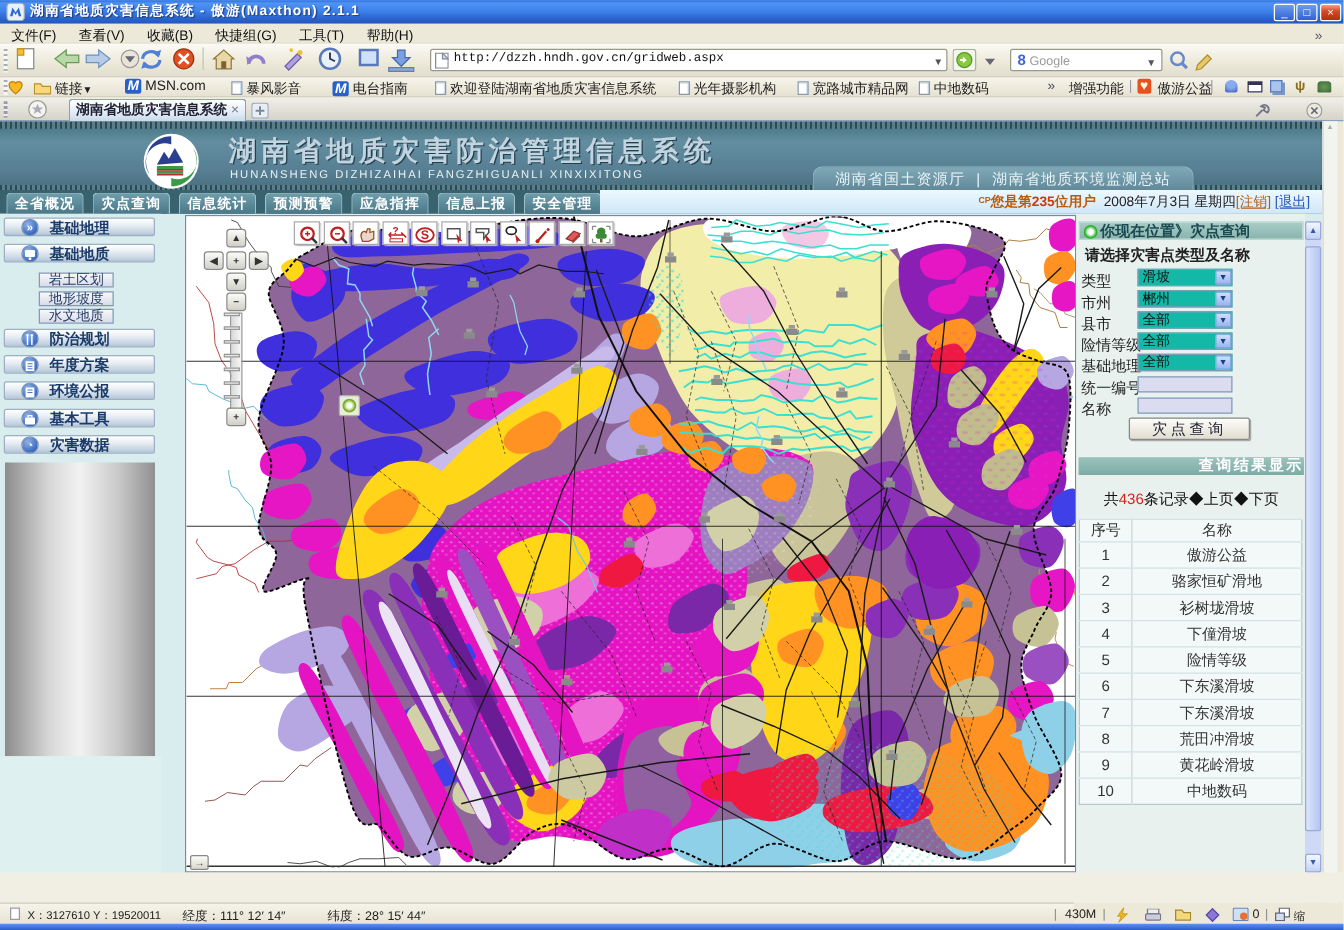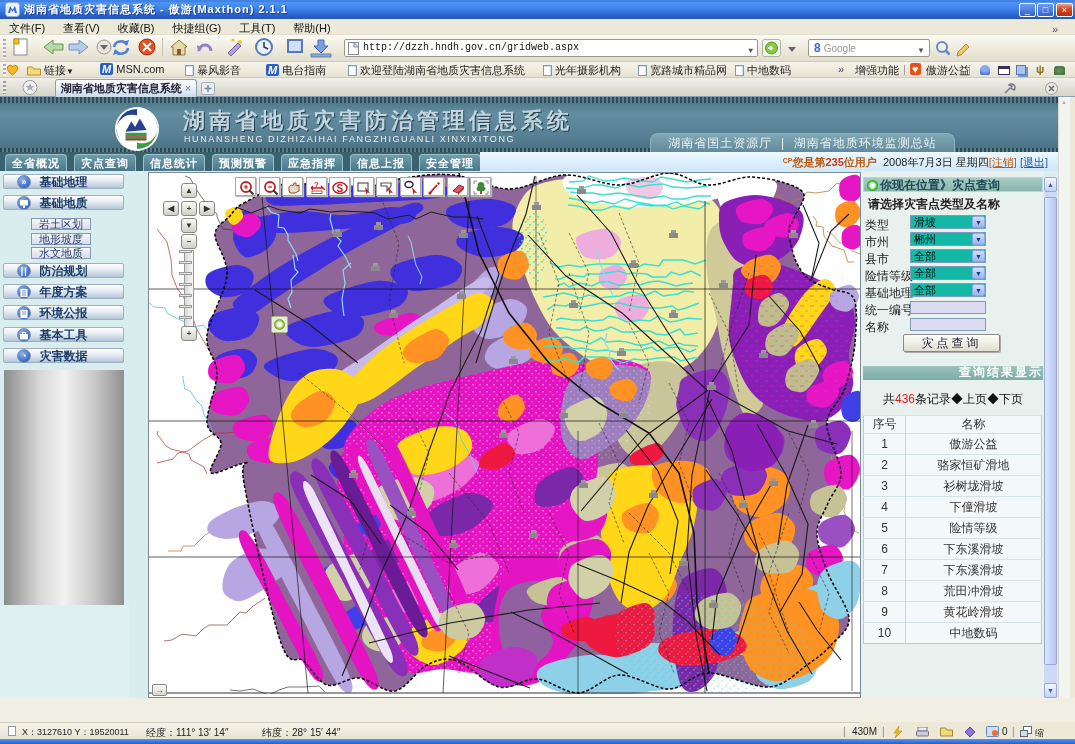--- a/index.html
+++ b/index.html
@@ -728,21 +728,21 @@
    </div>
  </div>
  <div id="pgscroll" class="abs">
       <span style="position:absolute;left:2px;top:2px;font-size:6px;color:#aab0a0">▲</span>
       <span style="position:absolute;left:2px;top:612px;font-size:6px;color:#aab0a0">▼</span>
     </div>
  <div id="botfill" class="abs"></div>
  <div id="statusbar" class="abs">
    <span class="sq" style="position:absolute;left:8px;top:3px;width:8px;height:10px;background:#fff;border:1px solid #99a"></span>
    <span style="position:absolute;left:22px;top:3px;font-size:9px">X：3127610 Y：19520011</span>
-   <span style="position:absolute;left:146px;top:3px">经度：111° 13′ 14″</span>
+   <span style="position:absolute;left:146px;top:3px">经度：111° 12′ 14″</span>
    <span style="position:absolute;left:262px;top:3px">纬度：28° 15′ 44″</span>
    <span style="position:absolute;left:843px;top:3px;color:#888">|</span>
    <span style="position:absolute;left:852px;top:3px">430M</span>
    <span style="position:absolute;left:882px;top:3px;color:#888">|</span>
    <svg style="position:absolute;left:892px;top:3px" width="12" height="12">
         <path d="M7 0 L2 7 L5 7 L3 12 L10 5 L6 5 Z" fill="#f0b818" stroke="#b08008" stroke-width="0.5"></path>
       </svg>
    <svg style="position:absolute;left:916px;top:4px" width="13" height="10">
         <rect x="2" y="0" width="9" height="4" fill="#eee" stroke="#778"></rect>
         <rect x="0.5" y="4" width="12" height="5" rx="1" fill="#ccd" stroke="#778"></rect>

